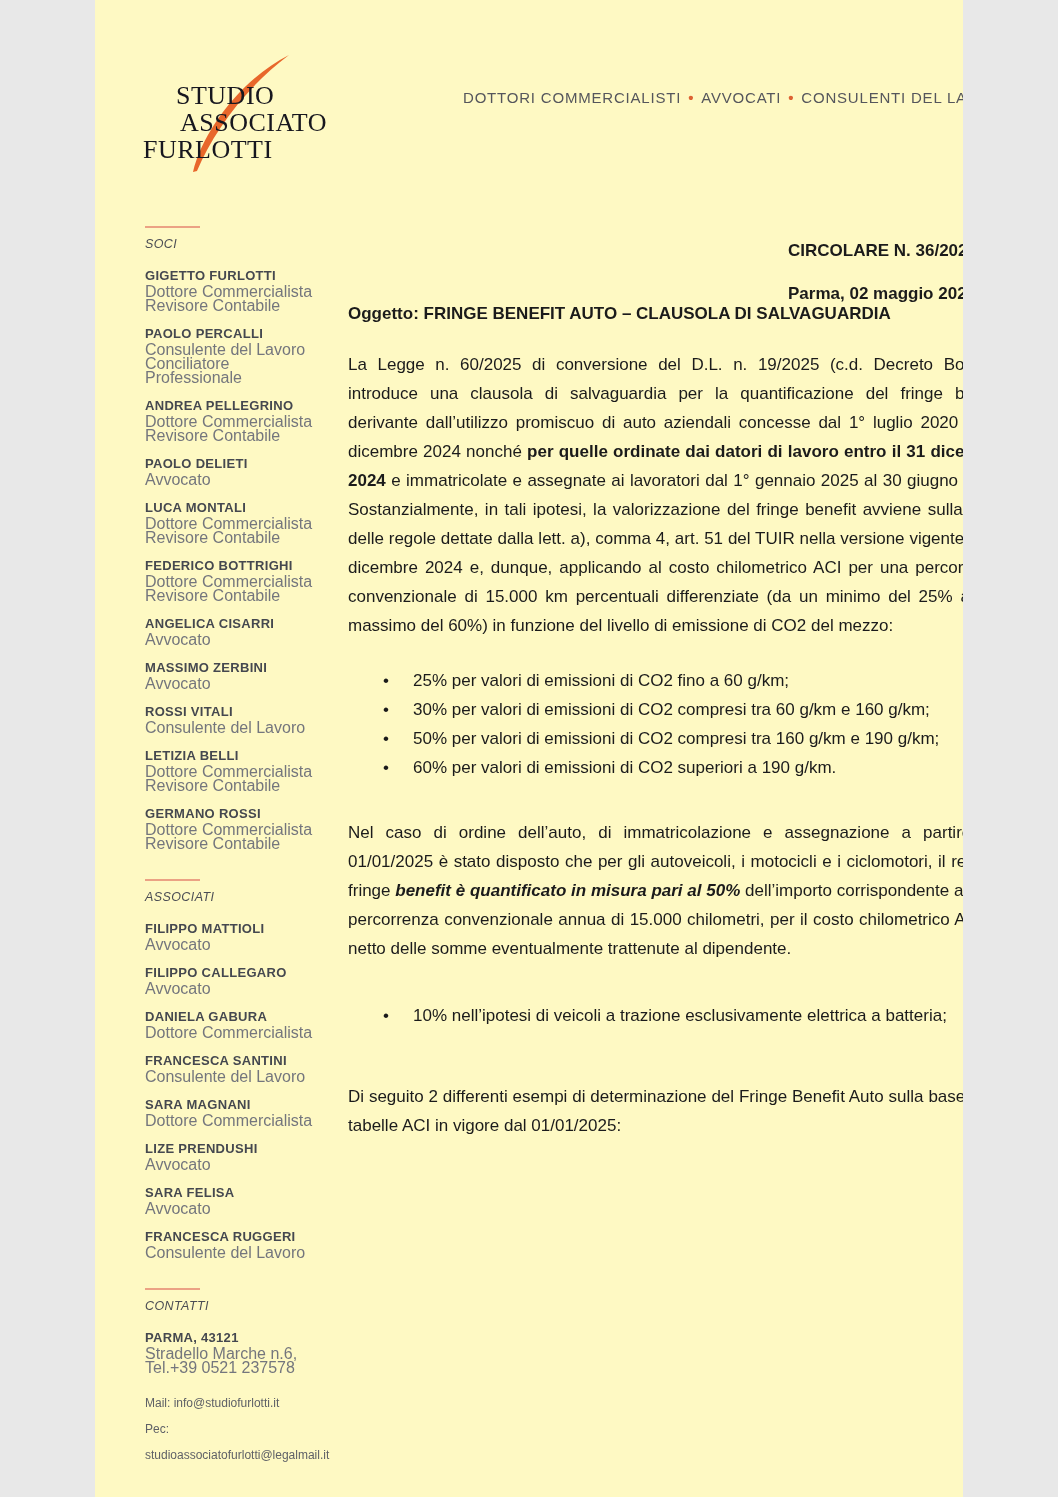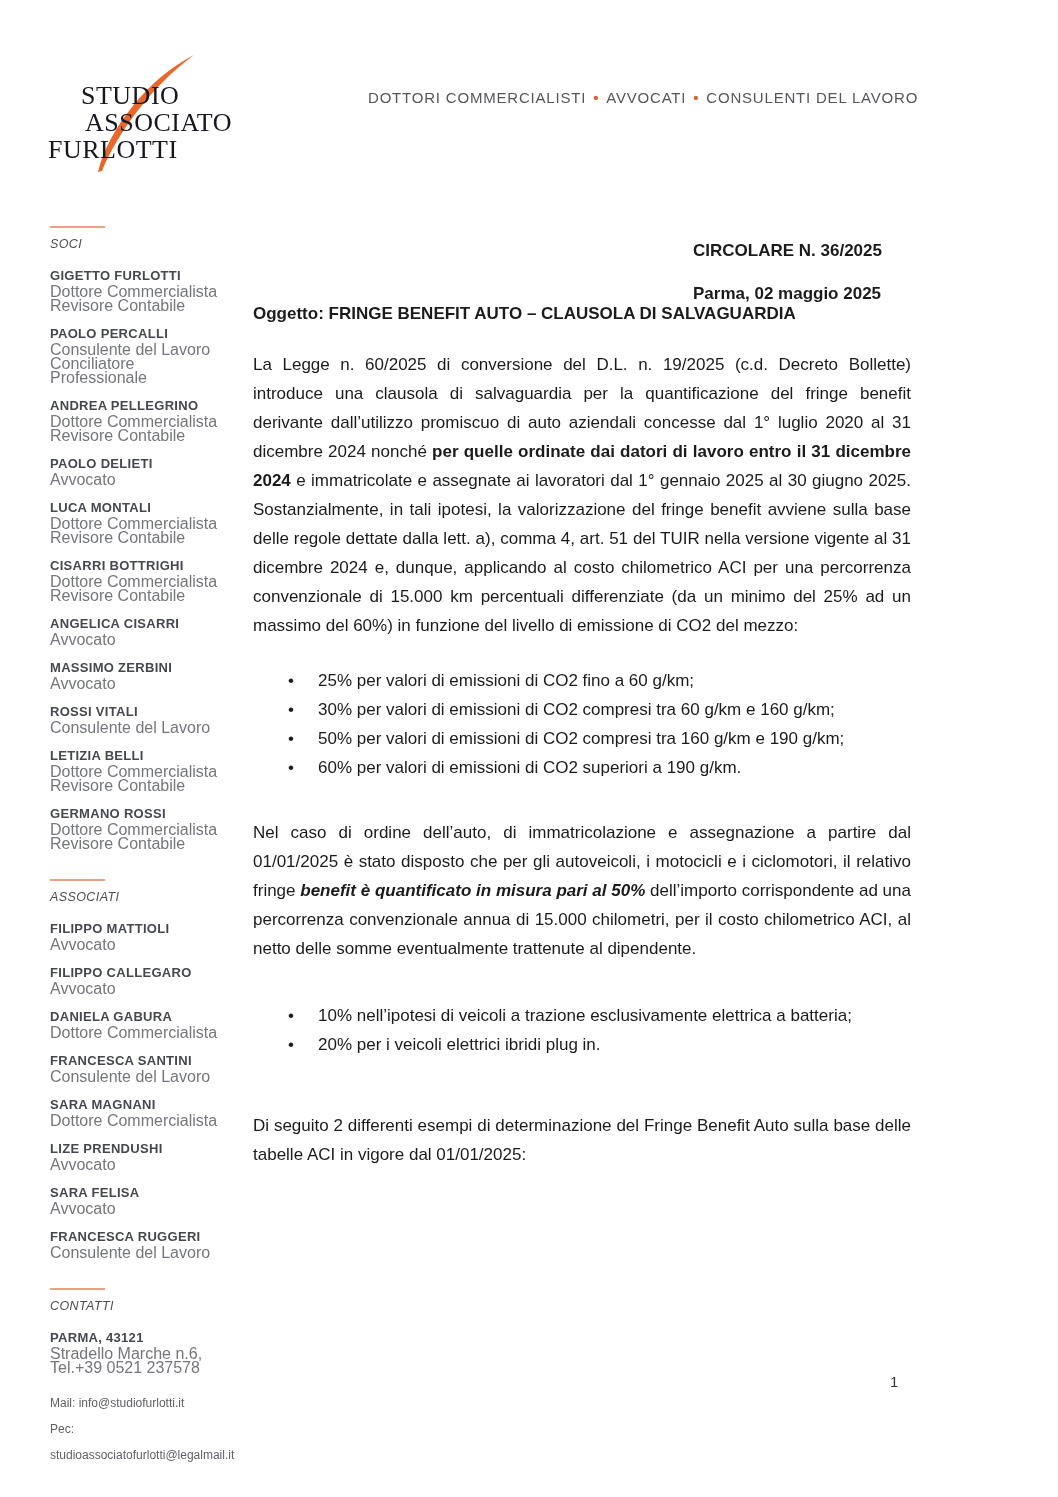--- a/index.html
+++ b/index.html
@@ -1,21 +1,21 @@
 <!DOCTYPE html>
 <html><head>
 <meta charset="utf-8">
 <style>
   * { margin:0; padding:0; box-sizing:border-box; }
   html,body { background:#e8e8e8; }
   .page {
     position:relative;
-    width:1058px; height:1497px;
+    width:868px; height:1497px;
     margin:0 auto;
-    background:#ffffff;
+    background:#fef9c3;
     font-family:"Liberation Sans", sans-serif;
     overflow:hidden;
   }
 
   
   .logo { position:absolute; left:48px; top:50px; width:175px; height:132px; }
   .logo-swoosh { position:absolute; left:0; top:0; z-index:0; }
   .logo-text { position:relative; z-index:1; font-family:"Liberation Serif", serif; color:#17171f; font-size:26px; line-height:27px; letter-spacing:0.5px; padding-top:32px; }
   .logo-line-1 { margin-left:33px; }
   .logo-line-2 { margin-left:37px; }
@@ -103,21 +103,21 @@
           <div class="person-roles">Avvocato</div>
         </div>
 
         <div class="person">
           <div class="person-name">LUCA MONTALI</div>
           <div class="person-roles">Dottore Commercialista
 Revisore Contabile</div>
         </div>
 
         <div class="person">
-          <div class="person-name">CISARRI BOTTRIGHI</div>
+          <div class="person-name">FEDERICO BOTTRIGHI</div>
           <div class="person-roles">Dottore Commercialista
 Revisore Contabile</div>
         </div>
 
         <div class="person">
           <div class="person-name">ANGELICA CISARRI</div>
           <div class="person-roles">Avvocato</div>
         </div>
 
         <div class="person">
@@ -232,21 +232,20 @@
 
     </ul>
 
     <p class="body para2"><span>Nel caso di ordine dell’auto, di immatricolazione e assegnazione a partire dal 01/01/2025 è stato disposto che per gli autoveicoli, i motocicli e i ciclomotori, il relativo fringe </span><span style="font-weight: 700; font-style: italic;">benefit è quantificato in misura pari al 50%</span><span> dell’importo corrispondente ad una percorrenza convenzionale annua di 15.000 chilometri, per il costo chilometrico ACI, al netto delle somme eventualmente trattenute al dipendente.</span></p>
 
 
     <ul class="doc-list second">
 
         <li>10% nell’ipotesi di veicoli a trazione esclusivamente elettrica a batteria;</li>
 
-        <li>20% per i veicoli elettrici ibridi plug in.</li>
 
     </ul>
 
     <p class="body para4">Di seguito 2 differenti esempi di determinazione del Fringe Benefit Auto sulla base delle tabelle ACI in vigore dal 01/01/2025:</p>
   </div>
 
   <div class="page-number">1</div>
 
 </div>
 

